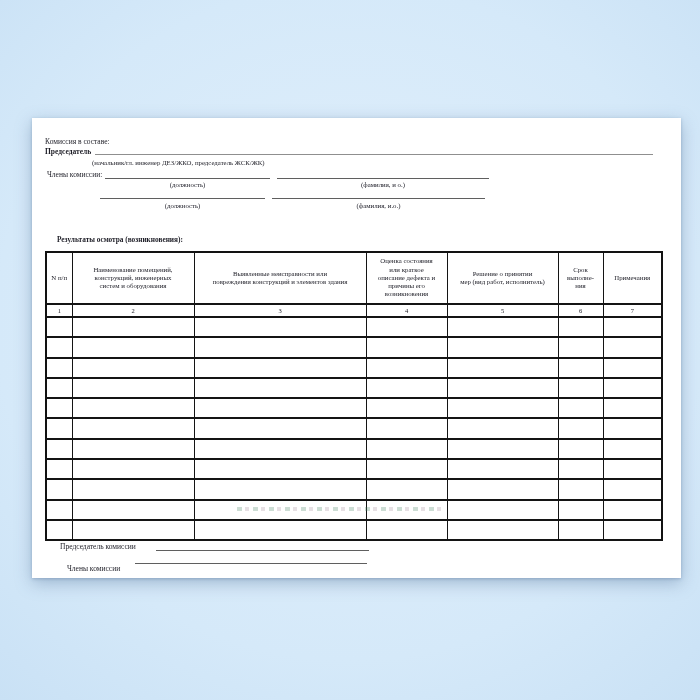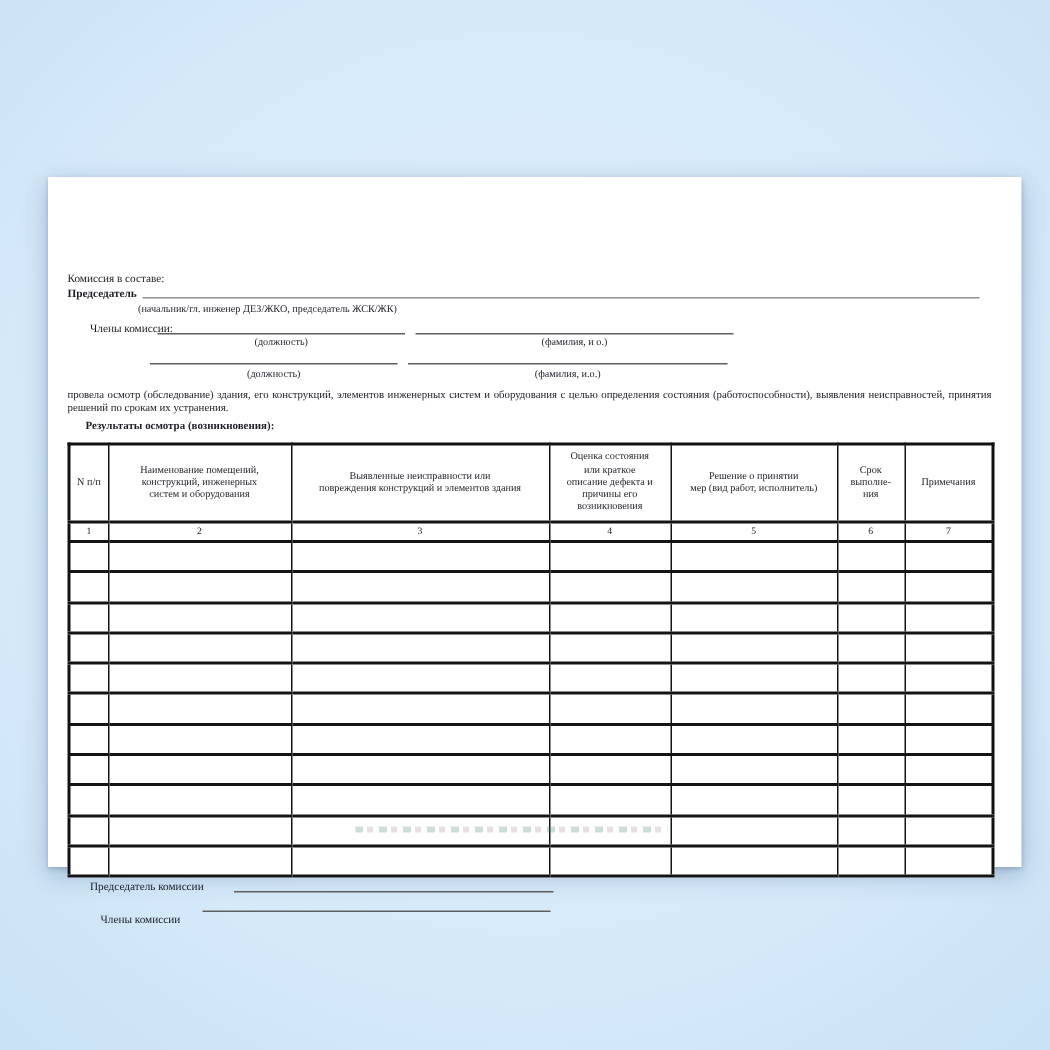--- a/index.html
+++ b/index.html
@@ -8,21 +8,21 @@
     background: radial-gradient(ellipse 120% 115% at 50% 46%, #e2f0fc 0%, #d5e9f9 42%, #c6dff4 68%, #b4d2ec 100%);
     font-family: "Liberation Serif", "DejaVu Serif", serif;
     color:#1d1d26;
     position:relative;
   }
   .page {
     position:absolute; left:32px; top:118px; width:649px; height:460px;
     background:#ffffff;
     box-shadow: 0 5px 16px rgba(80,110,150,.40), 0 1px 3px rgba(80,110,150,.35);
   }
-  .abs { position:absolute;margin-top:44px; }
+  .abs { position:absolute; }
   .t75 { font-size:7.5px; line-height:9px; }
   .t68 { font-size:6.8px; line-height:8px; }
   .flexline { display:flex; align-items:flex-end;font-weight:bold; }
   .fill-line { flex:1; border-bottom:1px solid #8f8f8f; margin:0 0 1px 4px; }
   .sig-line { border-bottom:1px solid #5f5f5f; }
   .hint { text-align:center; color:#22222c; }
   .para { text-align:justify; }
   .bold { font-weight:bold; }
 
   table.results { border-collapse:collapse; table-layout:fixed; width:616px; border:2px solid #121212; background:#fff; }
@@ -47,34 +47,33 @@
 
   <div class="abs t75" style="left:13px; top:19px;">Комиссия в составе:</div>
 
   <div class="abs t75 flexline" style="left:13px; top:29px; width:608px;">
     <span>Председатель</span>
     <span class="fill-line"></span>
   </div>
 
   <div class="abs t68" style="left:60px; top:41px;">(начальник/гл. инженер ДЕЗ/ЖКО, председатель ЖСК/ЖК)</div>
 
-  <div class="abs t75" style="left:28px; top:52px;">Члены комиссии:</div>
+  <div class="abs t75" style="left:15px; top:52px;">Члены комиссии:</div>
   <div class="abs sig-line" style="left:73px;  top:53px; width:165px; height:7px;"></div>
   <div class="abs sig-line" style="left:245px; top:53px; width:212px; height:7px;"></div>
 
   <div class="abs t68 hint" style="left:73px;  top:63px; width:165px;">(должность)</div>
   <div class="abs t68 hint" style="left:245px; top:63px; width:212px;">(фамилия, и о.)</div>
 
   <div class="abs sig-line" style="left:68px;  top:74px; width:165px; height:6px;"></div>
   <div class="abs sig-line" style="left:240px; top:74px; width:213px; height:6px;"></div>
 
   <div class="abs t68 hint" style="left:68px;  top:84px; width:165px;">(должность)</div>
   <div class="abs t68 hint" style="left:240px; top:84px; width:213px;">(фамилия, и.о.)</div>
 
-  <div class="abs para" style="left:13px; top:97px; width:616px; font-size:7.2px; line-height:9.4px;">провела  осмотр  (обследование)  здания,  его  конструкций,  элементов инженерных  систем  и  оборудования  с целью  определения  состояния (работоспособности),  выявления неисправностей,  принятия  решений по срокам их устранения.</div>
 
   <div class="abs bold" style="left:13px; top:117px; font-size:7.3px; text-indent:12px;">Результаты осмотра (возникновения):</div>
 
   <table class="results abs" style="left:13px; top:133px;">
     <colgroup>
         <col style="width: 26px;">
         <col style="width: 122px;">
         <col style="width: 172px;">
         <col style="width: 81px;">
         <col style="width: 111px;">

